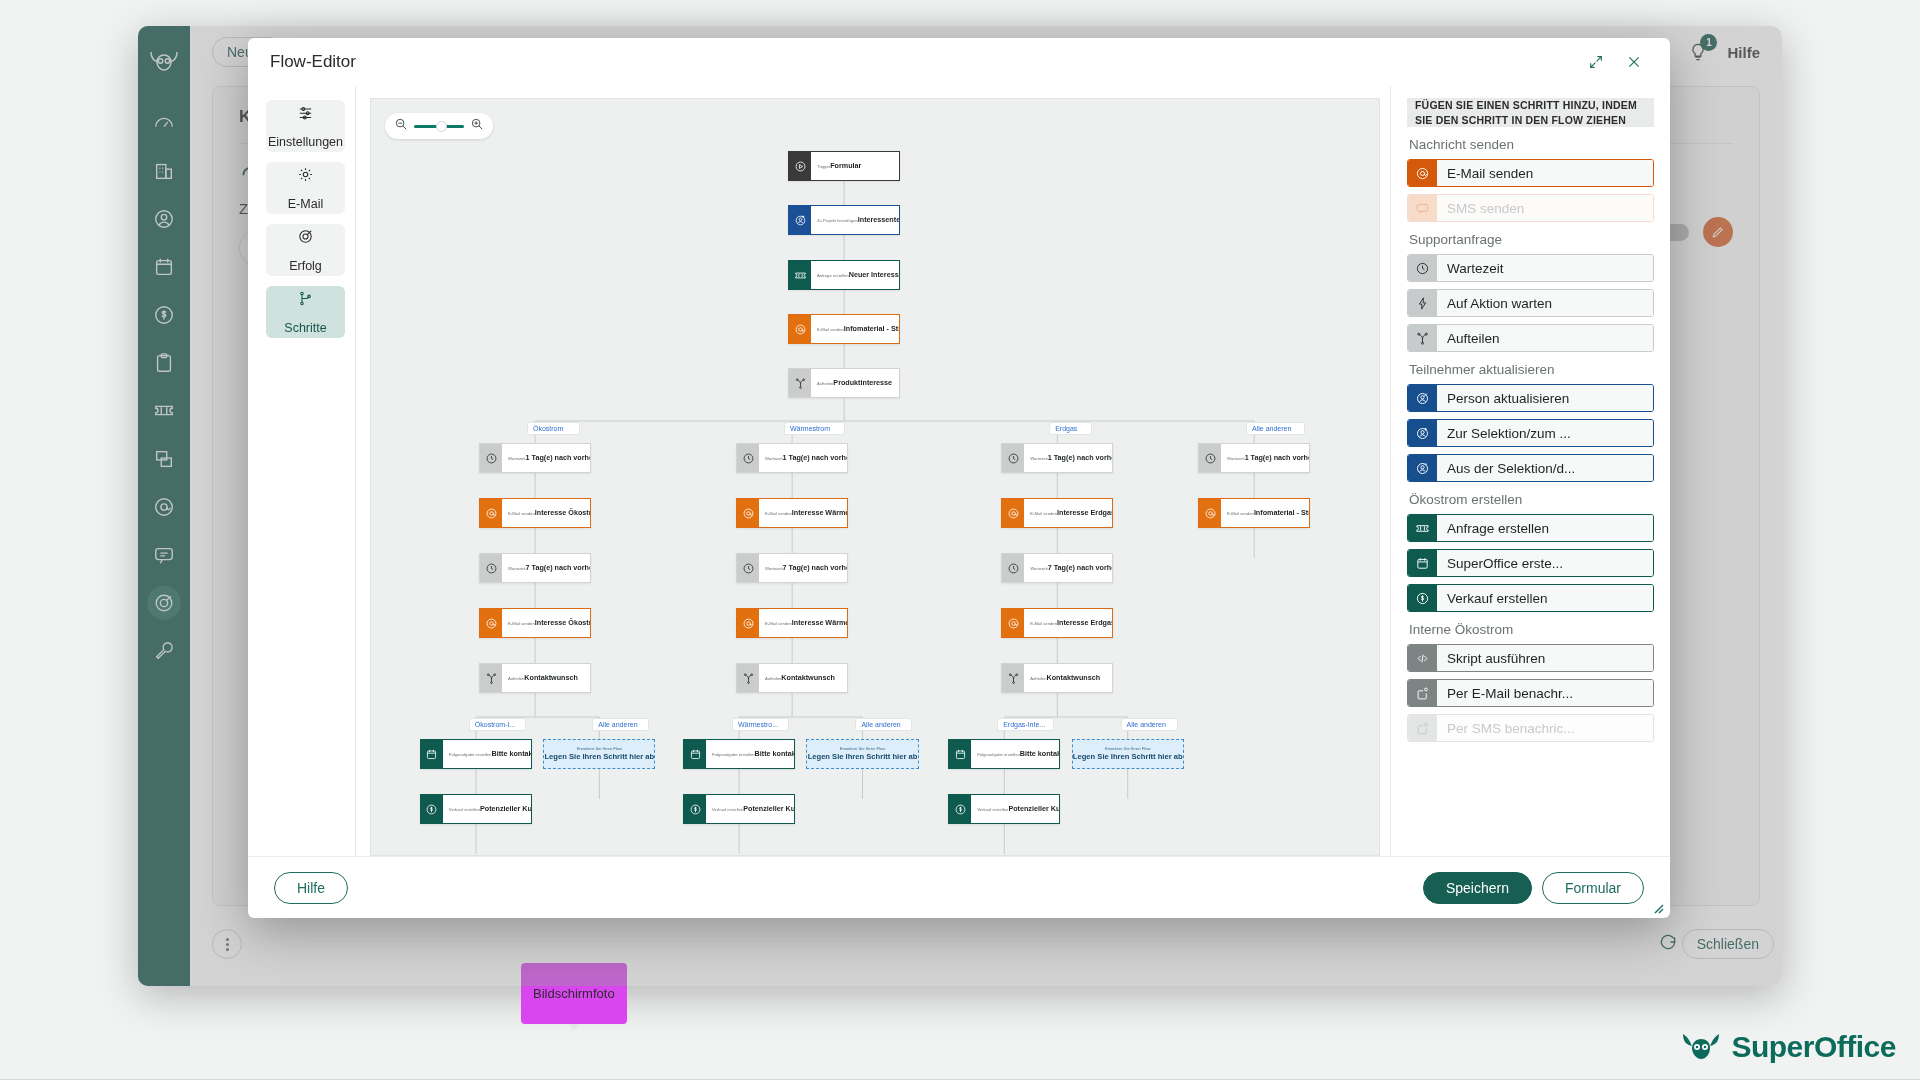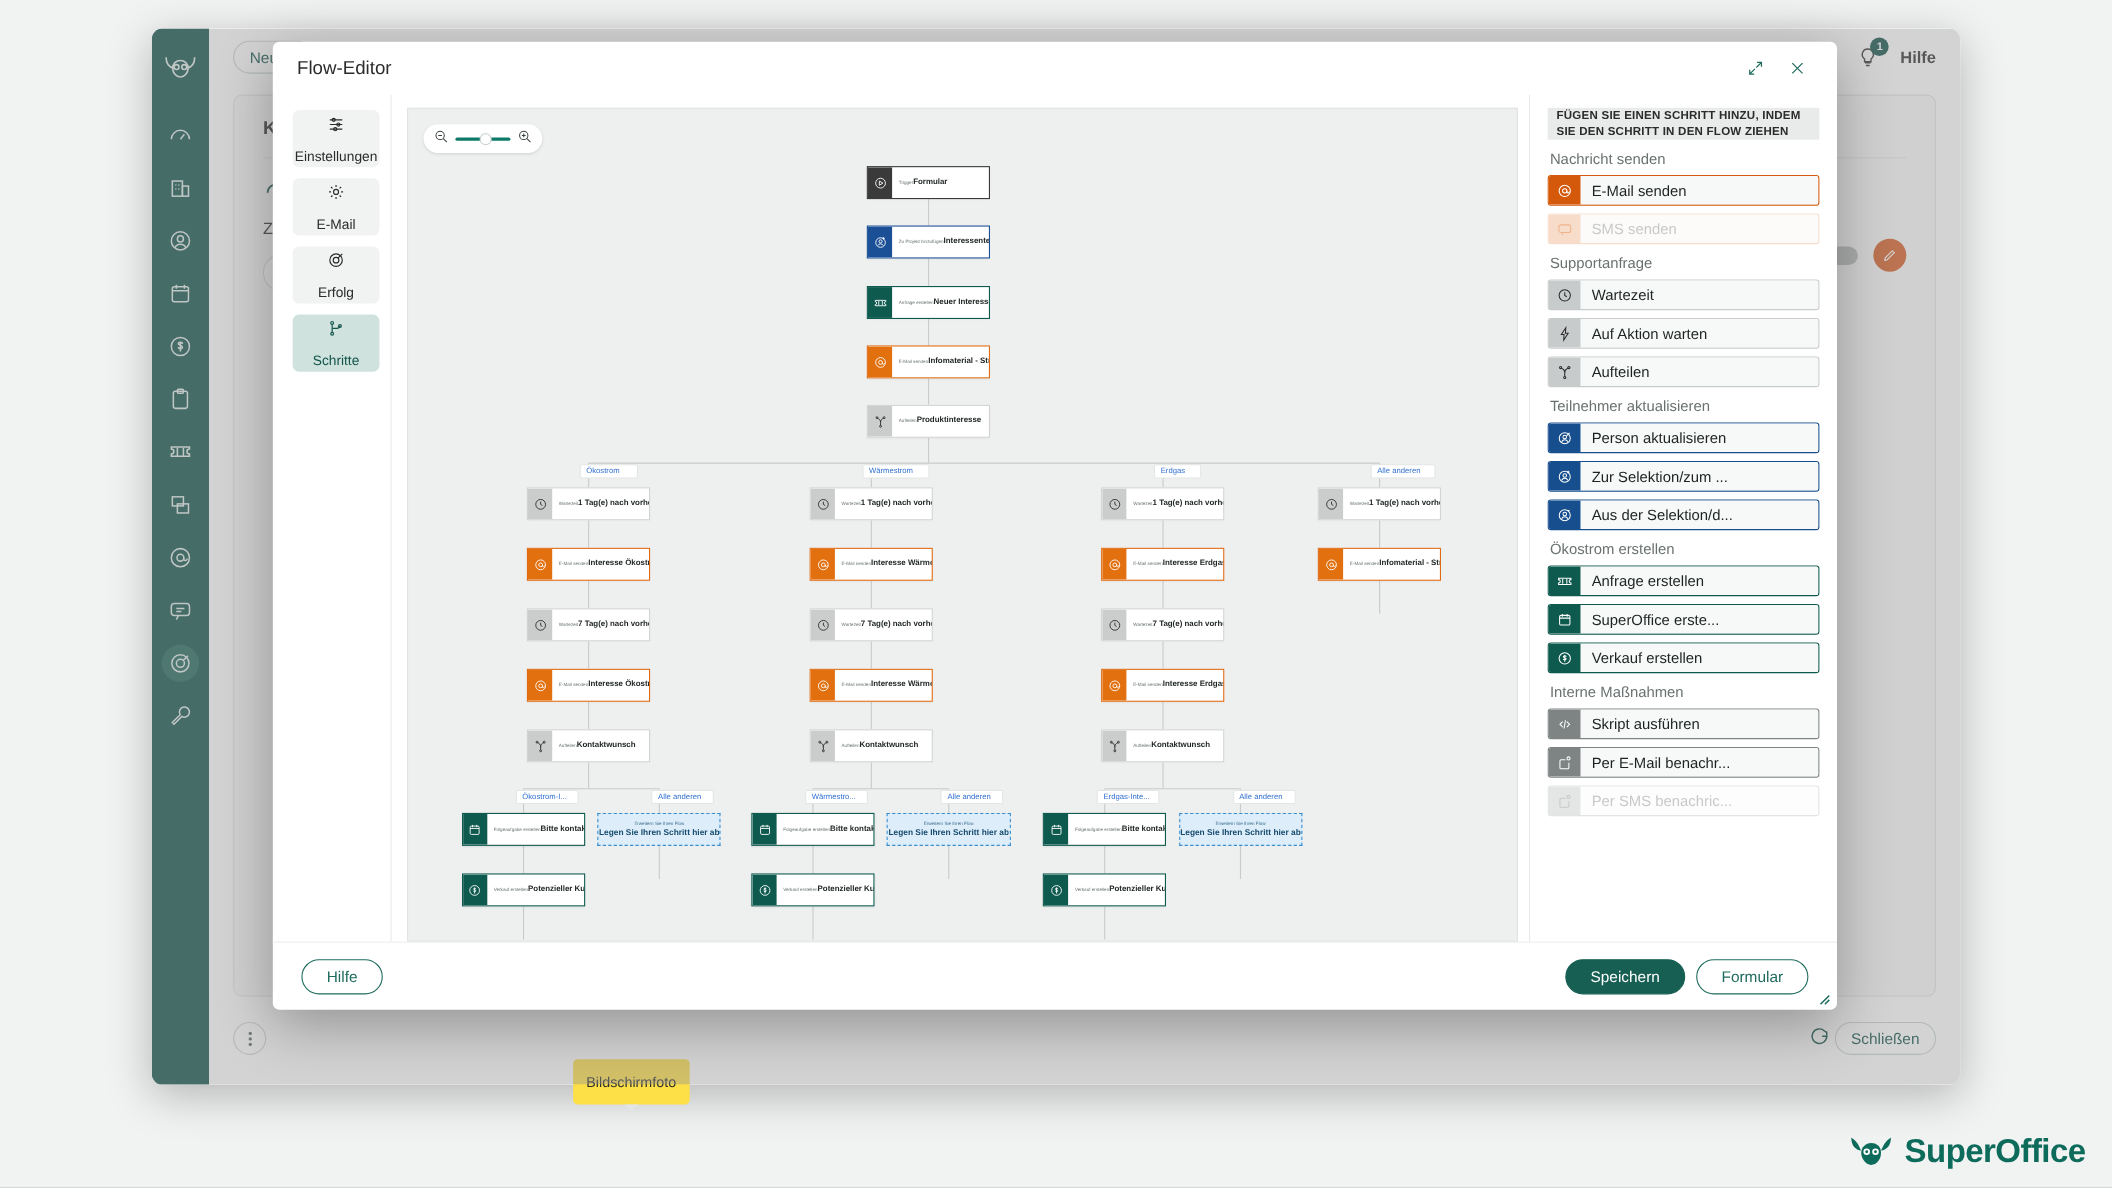--- a/index.html
+++ b/index.html
@@ -88,21 +88,21 @@
     width:34px;height:17px;border-radius:9px;background:#b9bcbc;position:relative;
   }
   .toggle:after{content:"";position:absolute;left:2px;top:2px;width:13px;height:13px;border-radius:50%;background:#fff;}
   .edit-circle {
     width:30px;height:30px;border-radius:50%;background:#d65a1f;
     display:flex;align-items:center;justify-content:center;
   }
   .edit-circle svg{width:14px;height:14px;stroke:#fff;fill:none;stroke-width:1.8;}
 
   #app-bottom {
-    position:absolute; left:22px; right:22px; bottom:18px; height:48px;
+    position:absolute; left:22px; right:8px; bottom:18px; height:48px;
     display:flex; align-items:center; gap:4px;
   }
   .kebab {
     width:30px;height:30px;border-radius:50%;border:1px solid #cdd4d3;
     display:flex;align-items:center;justify-content:center;flex-direction:column;gap:2px;
   }
   .kebab i{width:3px;height:3px;border-radius:50%;background:#5a6362;display:block;}
   #app-bottom .spacer{flex:1;}
   .refresh-ico svg{width:20px;height:20px;stroke:#0d4e45;fill:none;stroke-width:1.6;}
 
@@ -268,21 +268,21 @@
     display:flex;align-items:center;justify-content:center;
     font-size:14px; border:1px solid #1f6b5e; color:#1f6b5e; background:#fff;
   }
   .btn.primary { background:#165f52; color:#fff; border-color:#165f52; margin-right:10px;}
   .resize-grip{position:absolute; right:6px; bottom:4px; width:14px;height:14px;}
   .resize-grip svg{stroke:#1f6b5e;stroke-width:1.4;fill:none;}
 
   
   #tooltip {
     position:absolute; left:521px; top:963px;
-    background:#fde047; border-radius:4px; padding:13px 12px;
+    background:#d946ef; border-radius:4px; padding:23px 12px;
     font-size:13px; color:#2b2b2b;
   }
   #tooltip:after {
     content:""; position:absolute; left:50%; margin-left:-6px; bottom:-6px;
     border-left:6px solid transparent; border-right:6px solid transparent;
     border-top:6px solid #e4e5e5;
   }
   #taskbar {
     position:absolute; left:0; bottom:0; width:100%; height:1px; background:#d9dada;
   }
@@ -976,21 +976,21 @@
           </div>
           <div class="step-item teal">
             <span class="si-ic">
               <svg viewBox="0 0 24 24">
                 <circle cx="12" cy="12" r="8.2"></circle>
                 <path d="M14 9.8c0-.9-.9-1.5-2-1.5s-2 .6-2 1.5c0 1.6 4 1.2 4 2.8 0 .9-.9 1.5-2 1.5s-2-.6-2-1.5M12 7v10"></path>
               </svg>
             </span>
             <span class="si-label">Verkauf erstellen</span>
           </div>
-          <div class="group-title">Interne Maßnahmen</div>
+          <div class="group-title">Interne Ökostrom</div>
           <div class="step-item dgrey">
             <span class="si-ic">
               <svg viewBox="0 0 24 24">
                 <path d="M9 8L5 12l4 4M15 8l4 4-4 4M13 6l-2 12"></path>
               </svg>
             </span>
             <span class="si-label">Skript ausführen</span>
           </div>
           <div class="step-item dgrey">
             <span class="si-ic">

